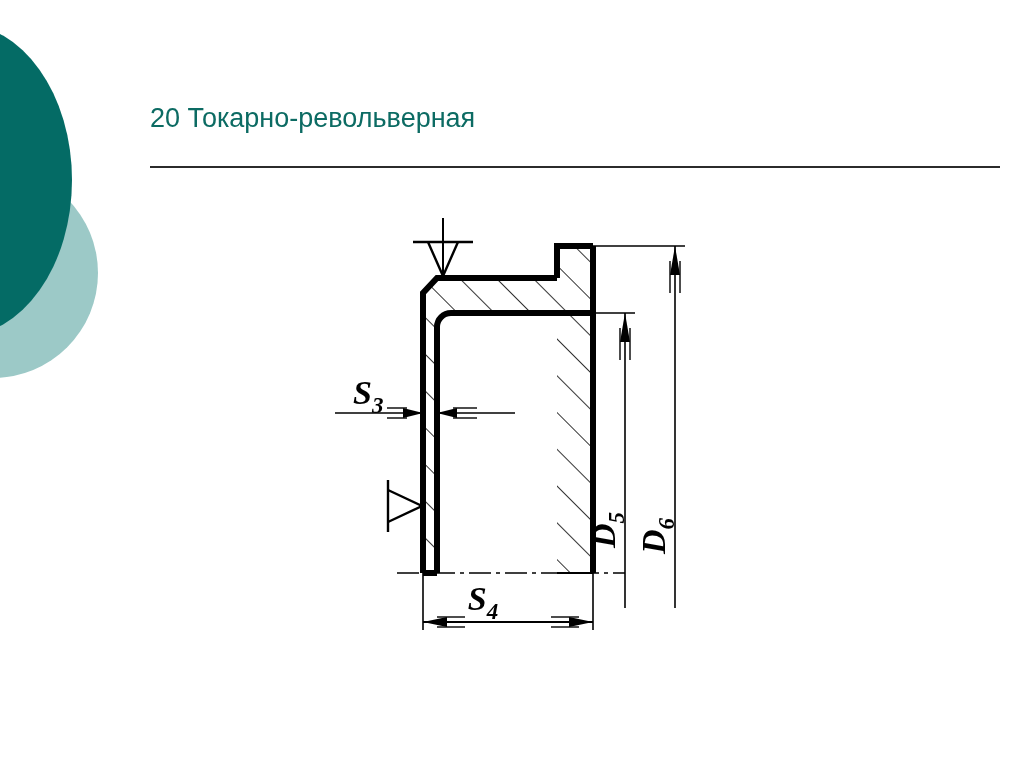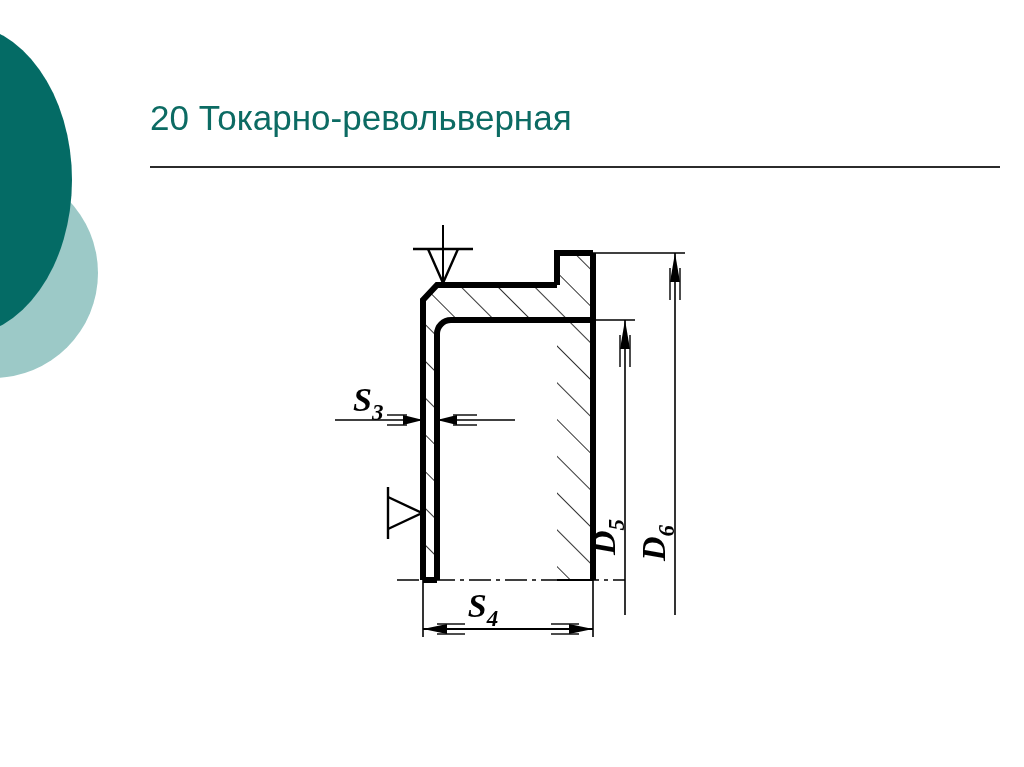--- a/index.html
+++ b/index.html
@@ -37,40 +37,40 @@
     height: 312px;
     background: #046b65;
   }
 
   
   #title {
     position: absolute;
     left: 150px;
     top: 96px;
     width: 850px;
-    font-size: 35px;
+    font-size: 27px;
     line-height: 44px;
     color: #0c6b63;
     font-family: "Liberation Sans", sans-serif;
     white-space: nowrap;
   }
   #title-rule {
     position: absolute;
     left: 150px;
     top: 166px;
     width: 850px;
     height: 0;
     border-top: 2px solid #2b2b2b;
   }
 
   
   #drawing-wrap {
     position: absolute;
     left: 325px;
-    top: 225px;
+    top: 218px;
     width: 400px;
     height: 440px;
   }
   #drawing { display: block; }
 
   .dim-label {
     font-family: "Liberation Serif", serif;
     font-weight: bold;
     font-style: italic;
     fill: #000000;

